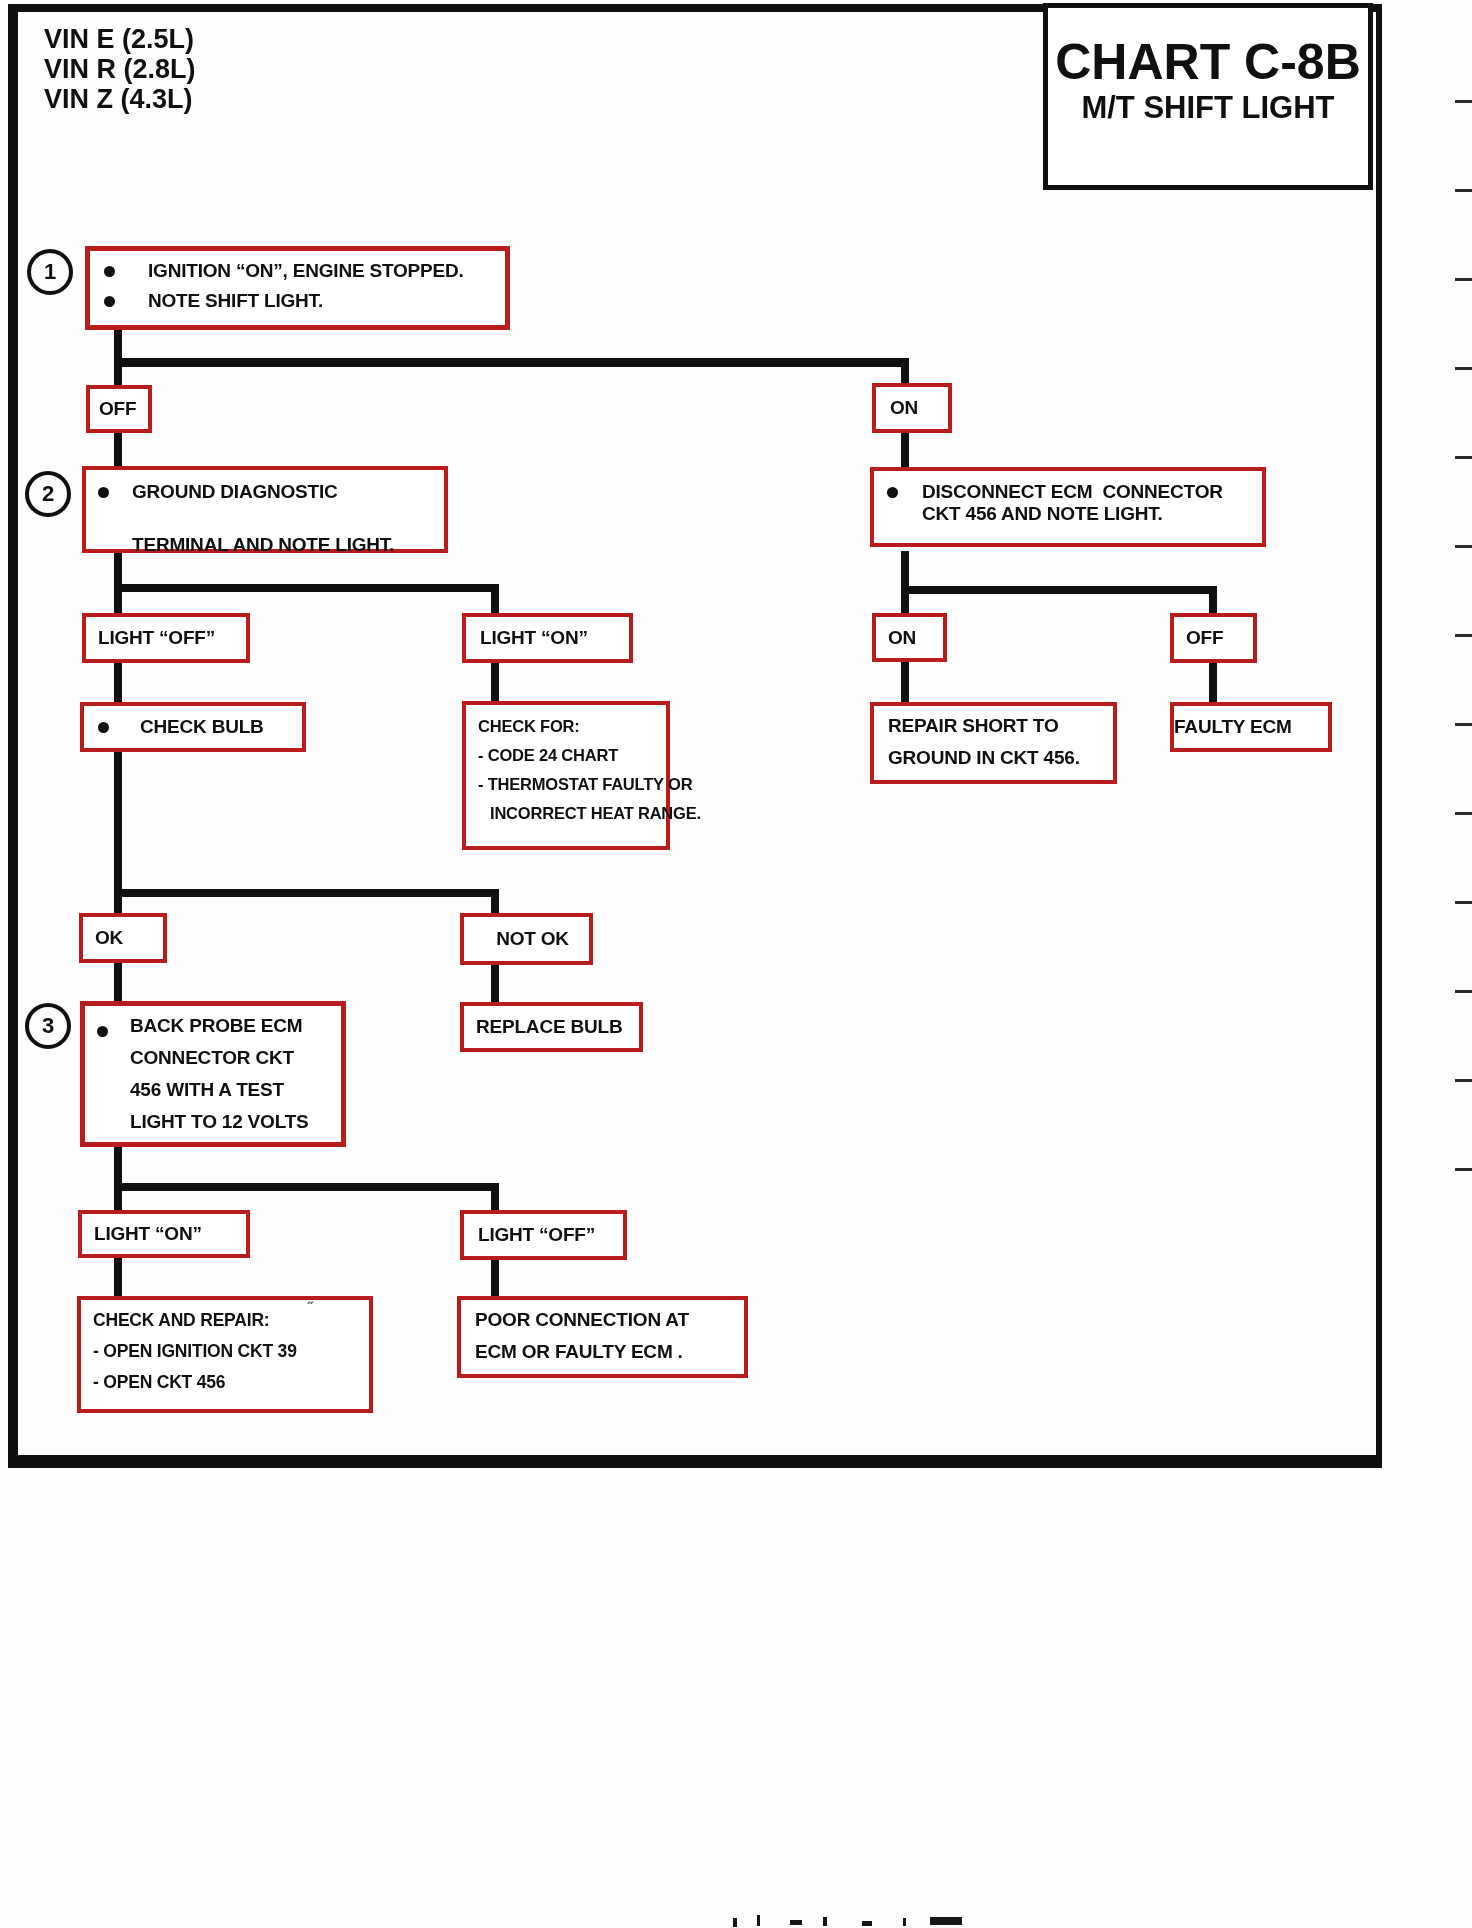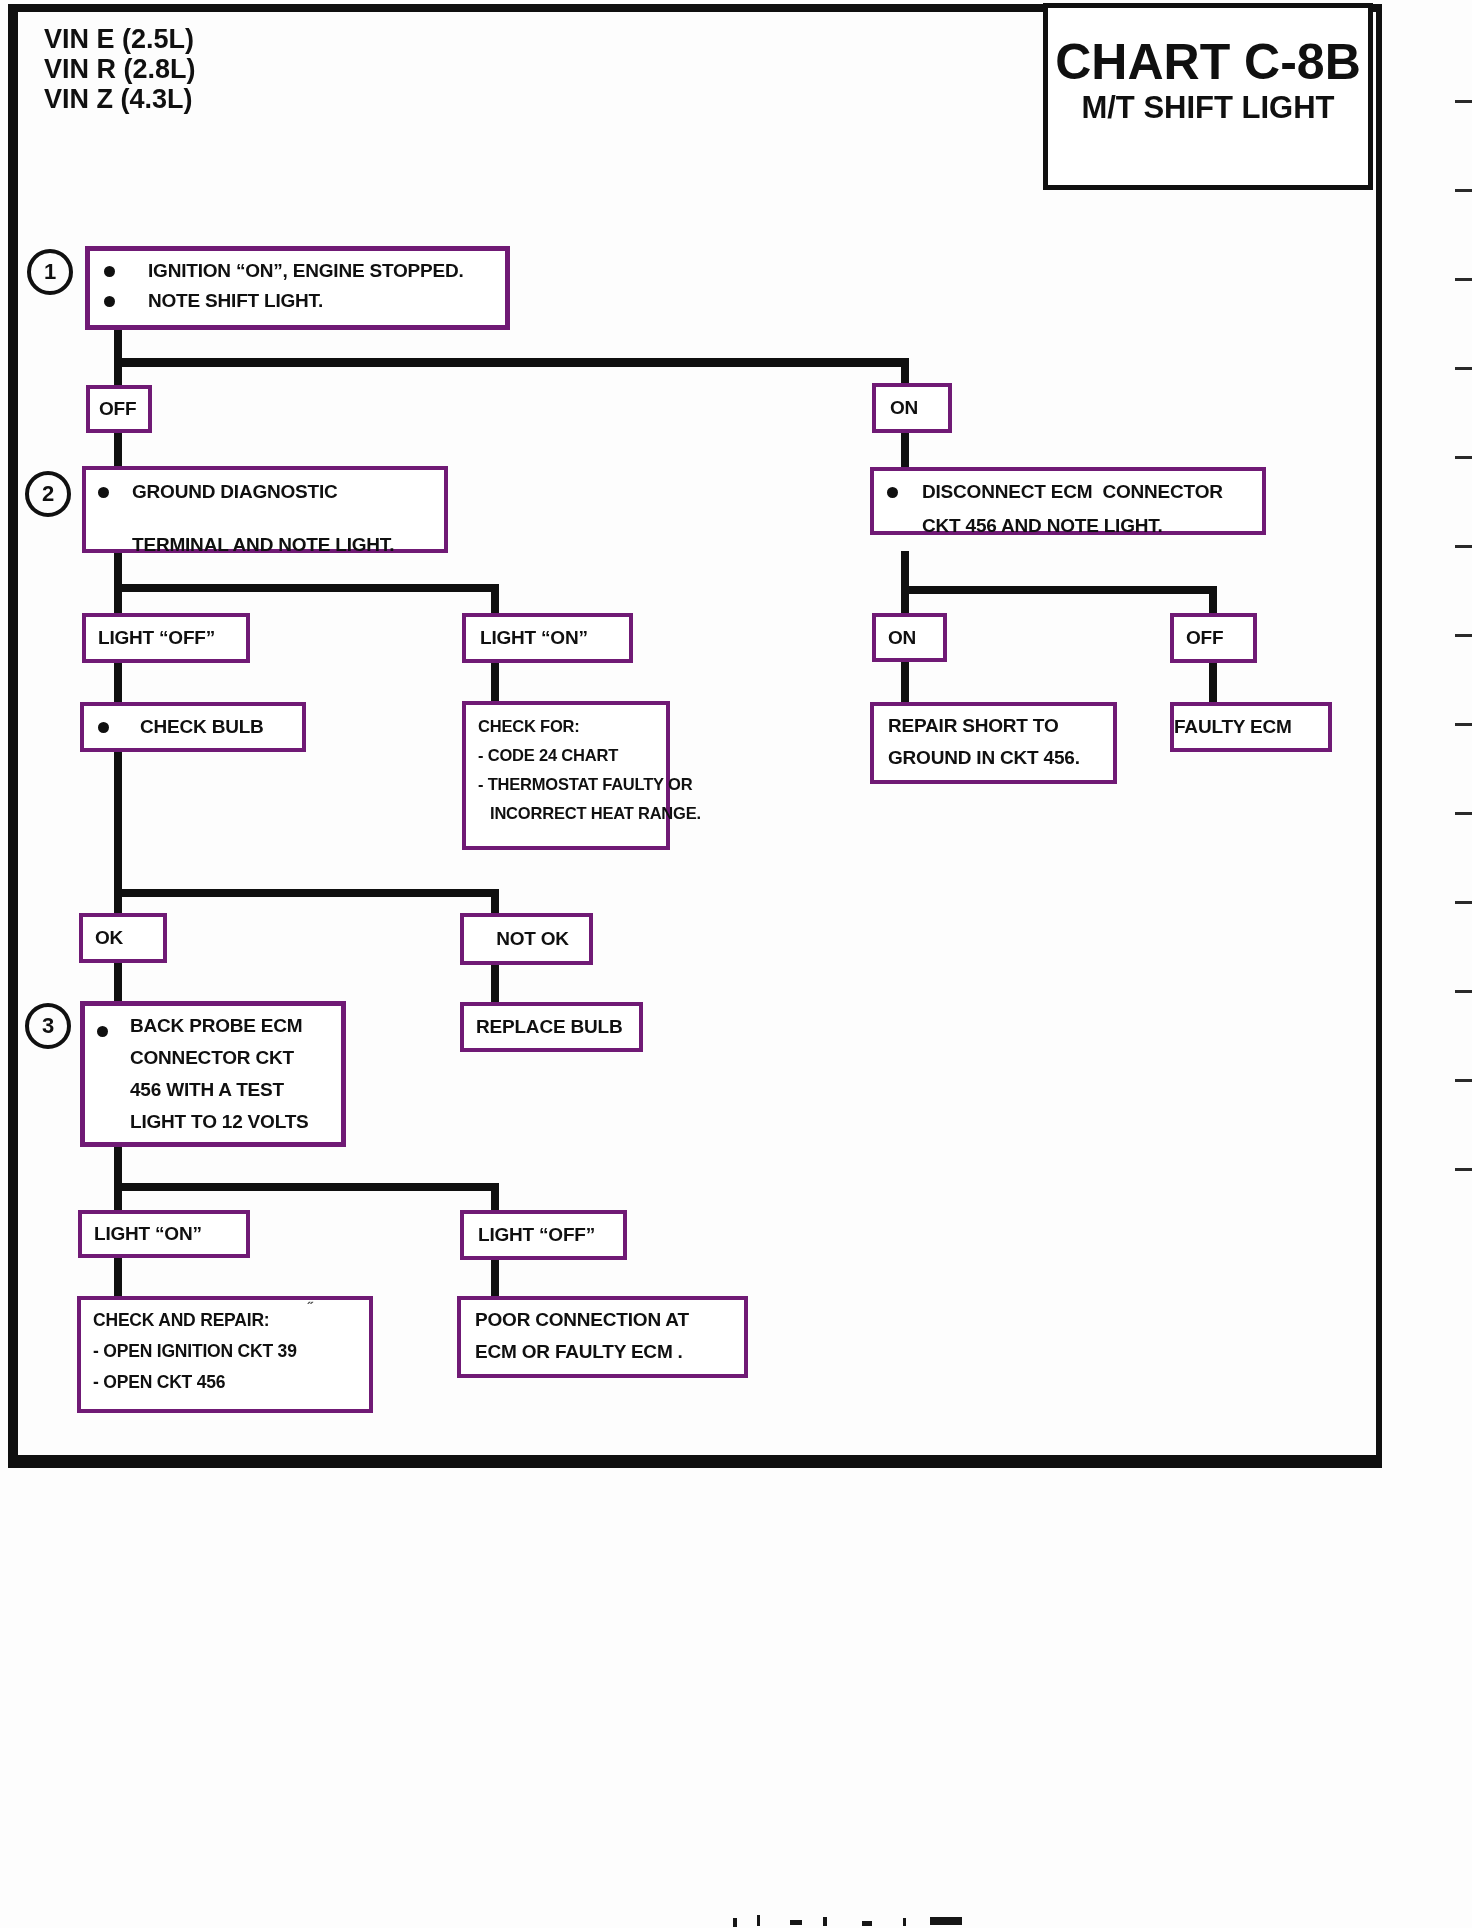--- a/index.html
+++ b/index.html
@@ -17,21 +17,21 @@
     position:absolute;left:1043px;top:3px;width:330px;height:187px;
     background:#fff;border:5px solid #101010;box-sizing:border-box;
     display:flex;flex-direction:column;align-items:center;justify-content:flex-start;
     padding-top:30px;z-index:5;
   }
   .title1{font-size:50px;font-weight:bold;letter-spacing:0px;line-height:48px;}
   .title2{font-size:31px;font-weight:bold;line-height:44px;}
   .vin{position:absolute;left:44px;top:24px;font-size:27px;font-weight:bold;line-height:30px;z-index:5;}
   .vin div{white-space:pre;}
   .box{
-    position:absolute;background:#fff;border:4px solid #701a75;box-sizing:border-box;
+    position:absolute;background:#fff;border:4px solid #b91c1c;box-sizing:border-box;
     font-weight:bold;z-index:4;
   }
   .thickb{border-width:5px;}
   .lbl{display:flex;align-items:center;font-size:19px;letter-spacing:-0.2px;}
   .multi{display:flex;flex-direction:column;font-size:19px;letter-spacing:-0.2px;}
   .ln{white-space:pre;}
   .dot{display:inline-block;width:11px;height:11px;border-radius:50%;background:#101010;flex:none;}
   .row{display:flex;align-items:center;}
   .hline,.vline{position:absolute;background:#101010;z-index:2;}
   .circ{
@@ -192,21 +192,21 @@
 
   <div class="box multi" style="left:457px;top:1296px;width:291px;height:82px;padding:9px 0 0 14px;row-gap:10px;">
     <span class="ln">POOR CONNECTION AT</span>
     <span class="ln">ECM OR FAULTY ECM .</span>
   </div>
 
   <div class="box lbl" style="left:872px;top:383px;width:80px;height:50px;padding-left:14px;">
     <span class="ln">ON</span>
   </div>
 
-  <div class="box multi" style="left:870px;top:467px;width:396px;height:68px;padding:10px 0 0 13px;row-gap:12px;">
+  <div class="box multi" style="left:870px;top:467px;width:396px;height:80px;padding:10px 0 0 13px;row-gap:0;">
     <div class="row" style="column-gap:24px;">
       <span class="dot"></span>
       <span class="ln">DISCONNECT ECM  CONNECTOR</span>
     </div>
     <div class="row" style="padding-left:35px;">
       <span class="ln">CKT 456 AND NOTE LIGHT.</span>
     </div>
   </div>
 
   <div class="box lbl" style="left:872px;top:613px;width:75px;height:49px;padding-left:12px;">

